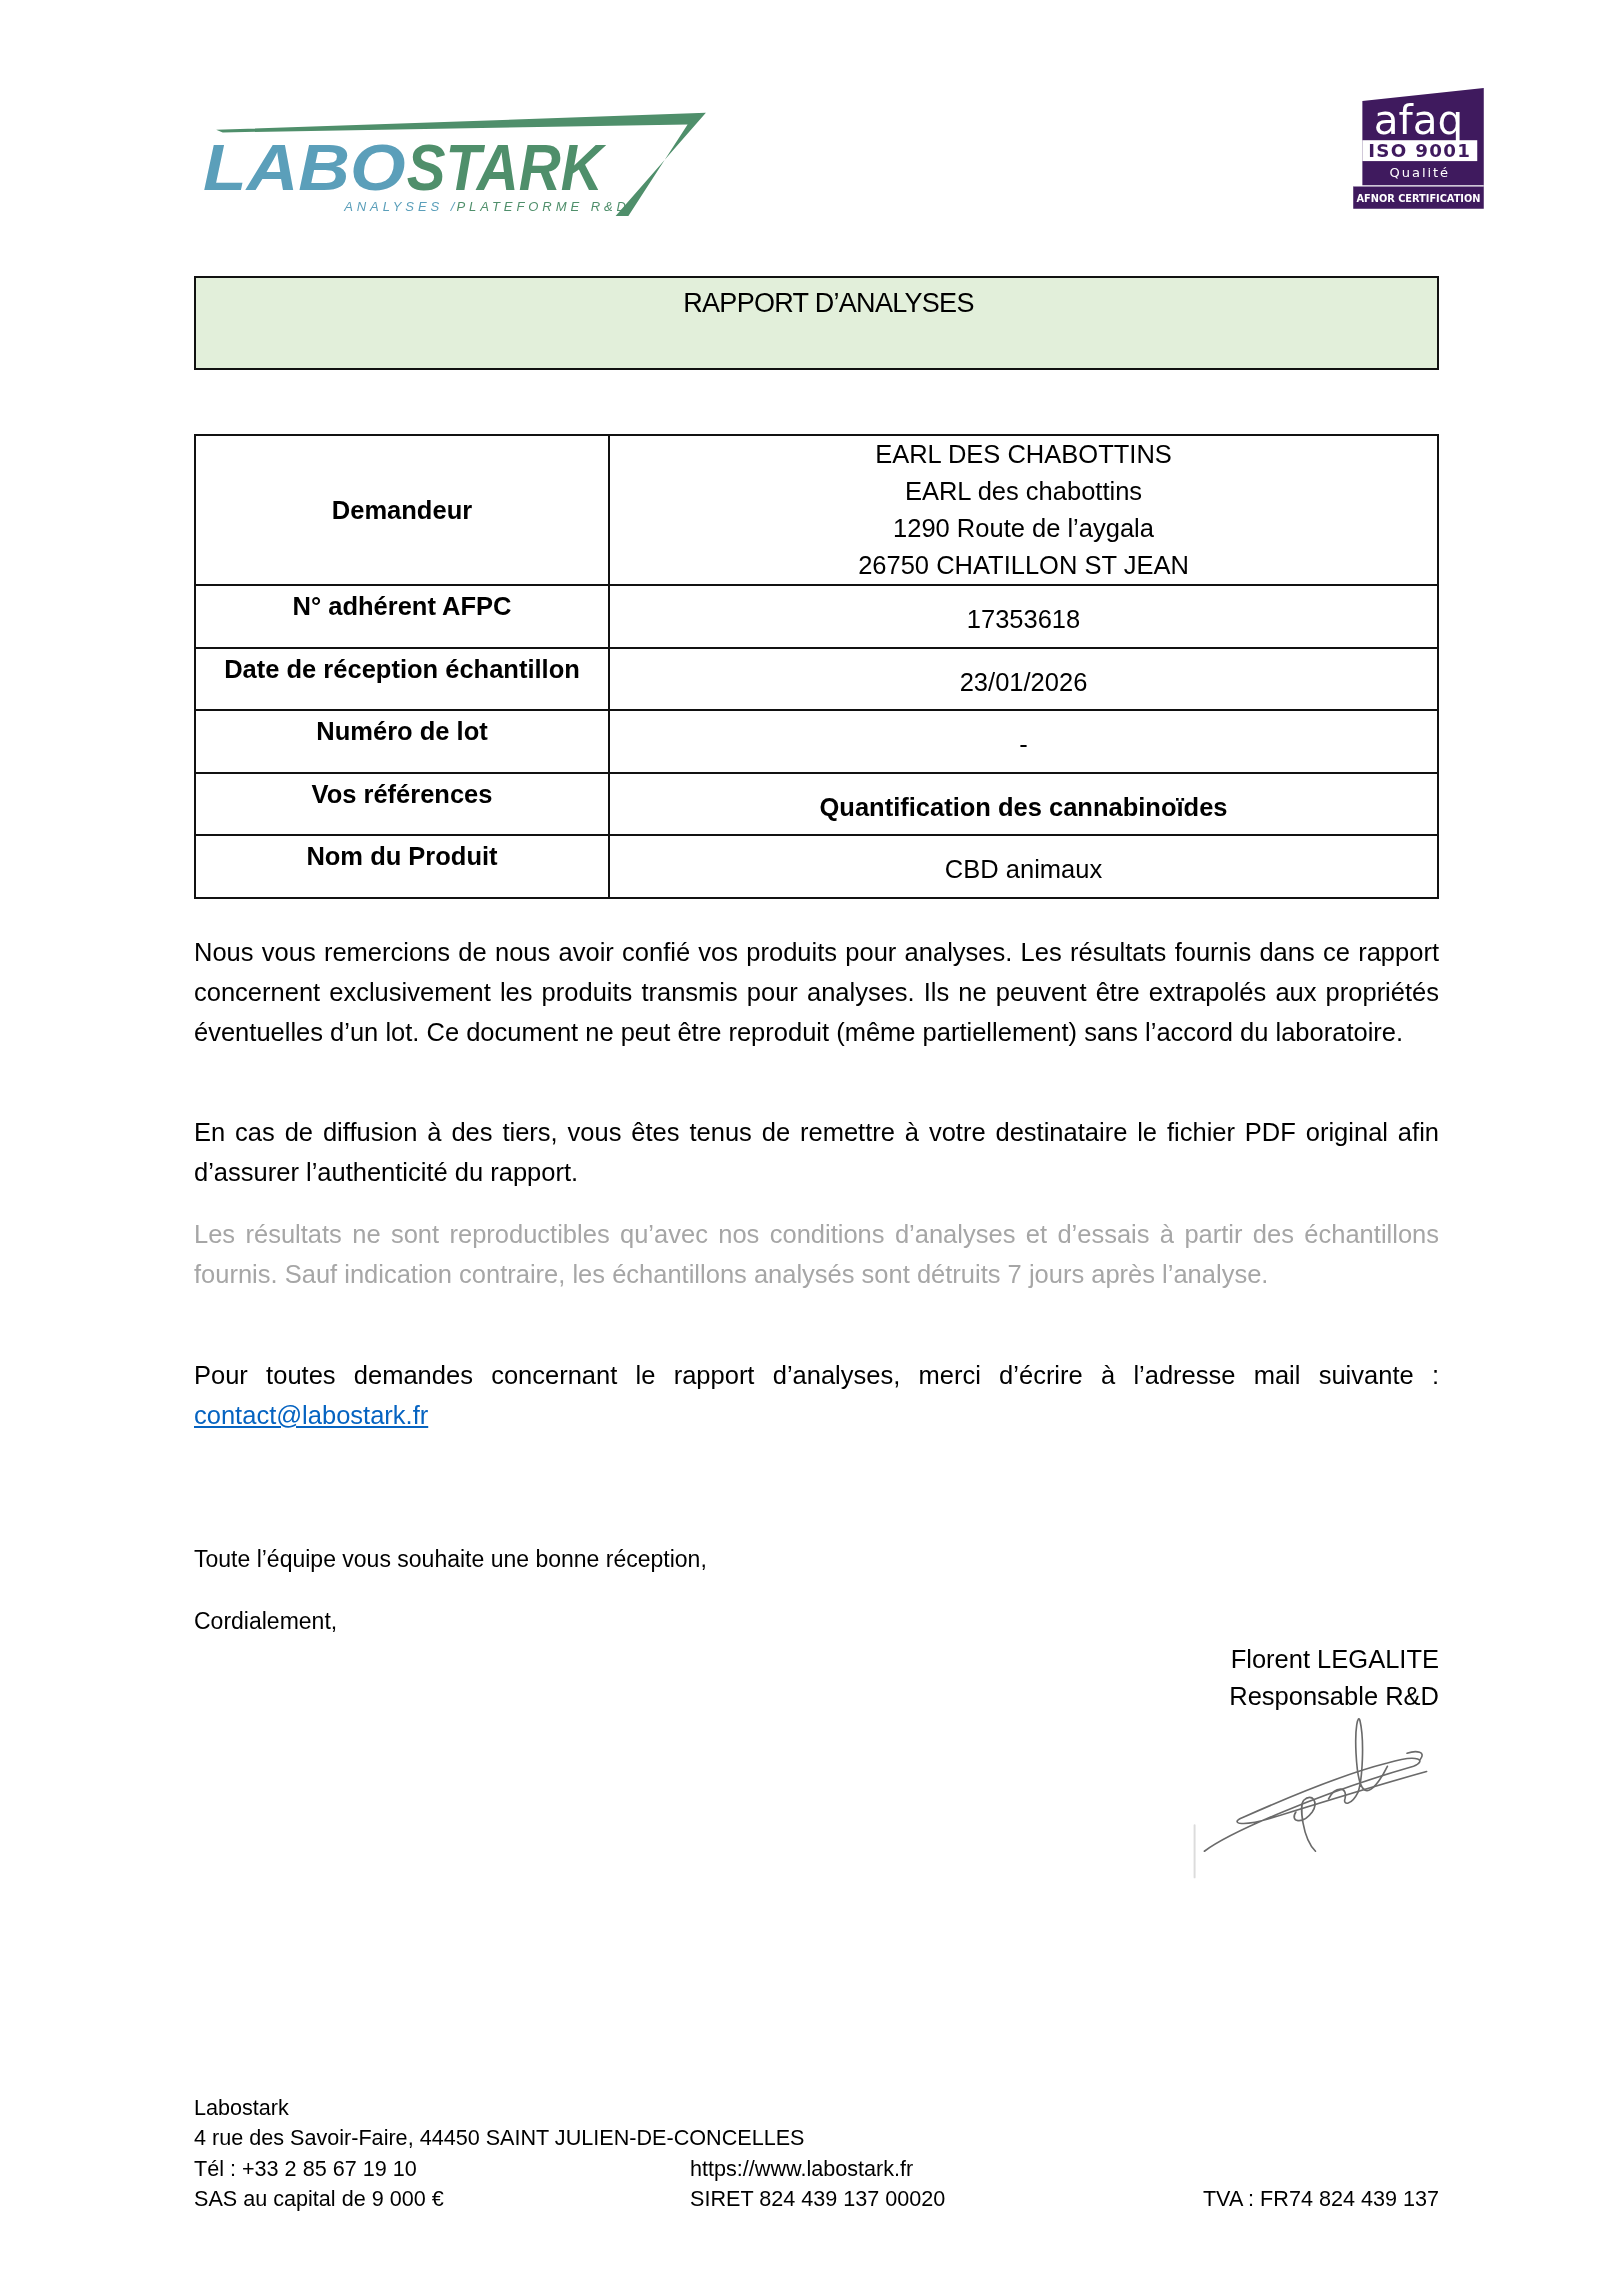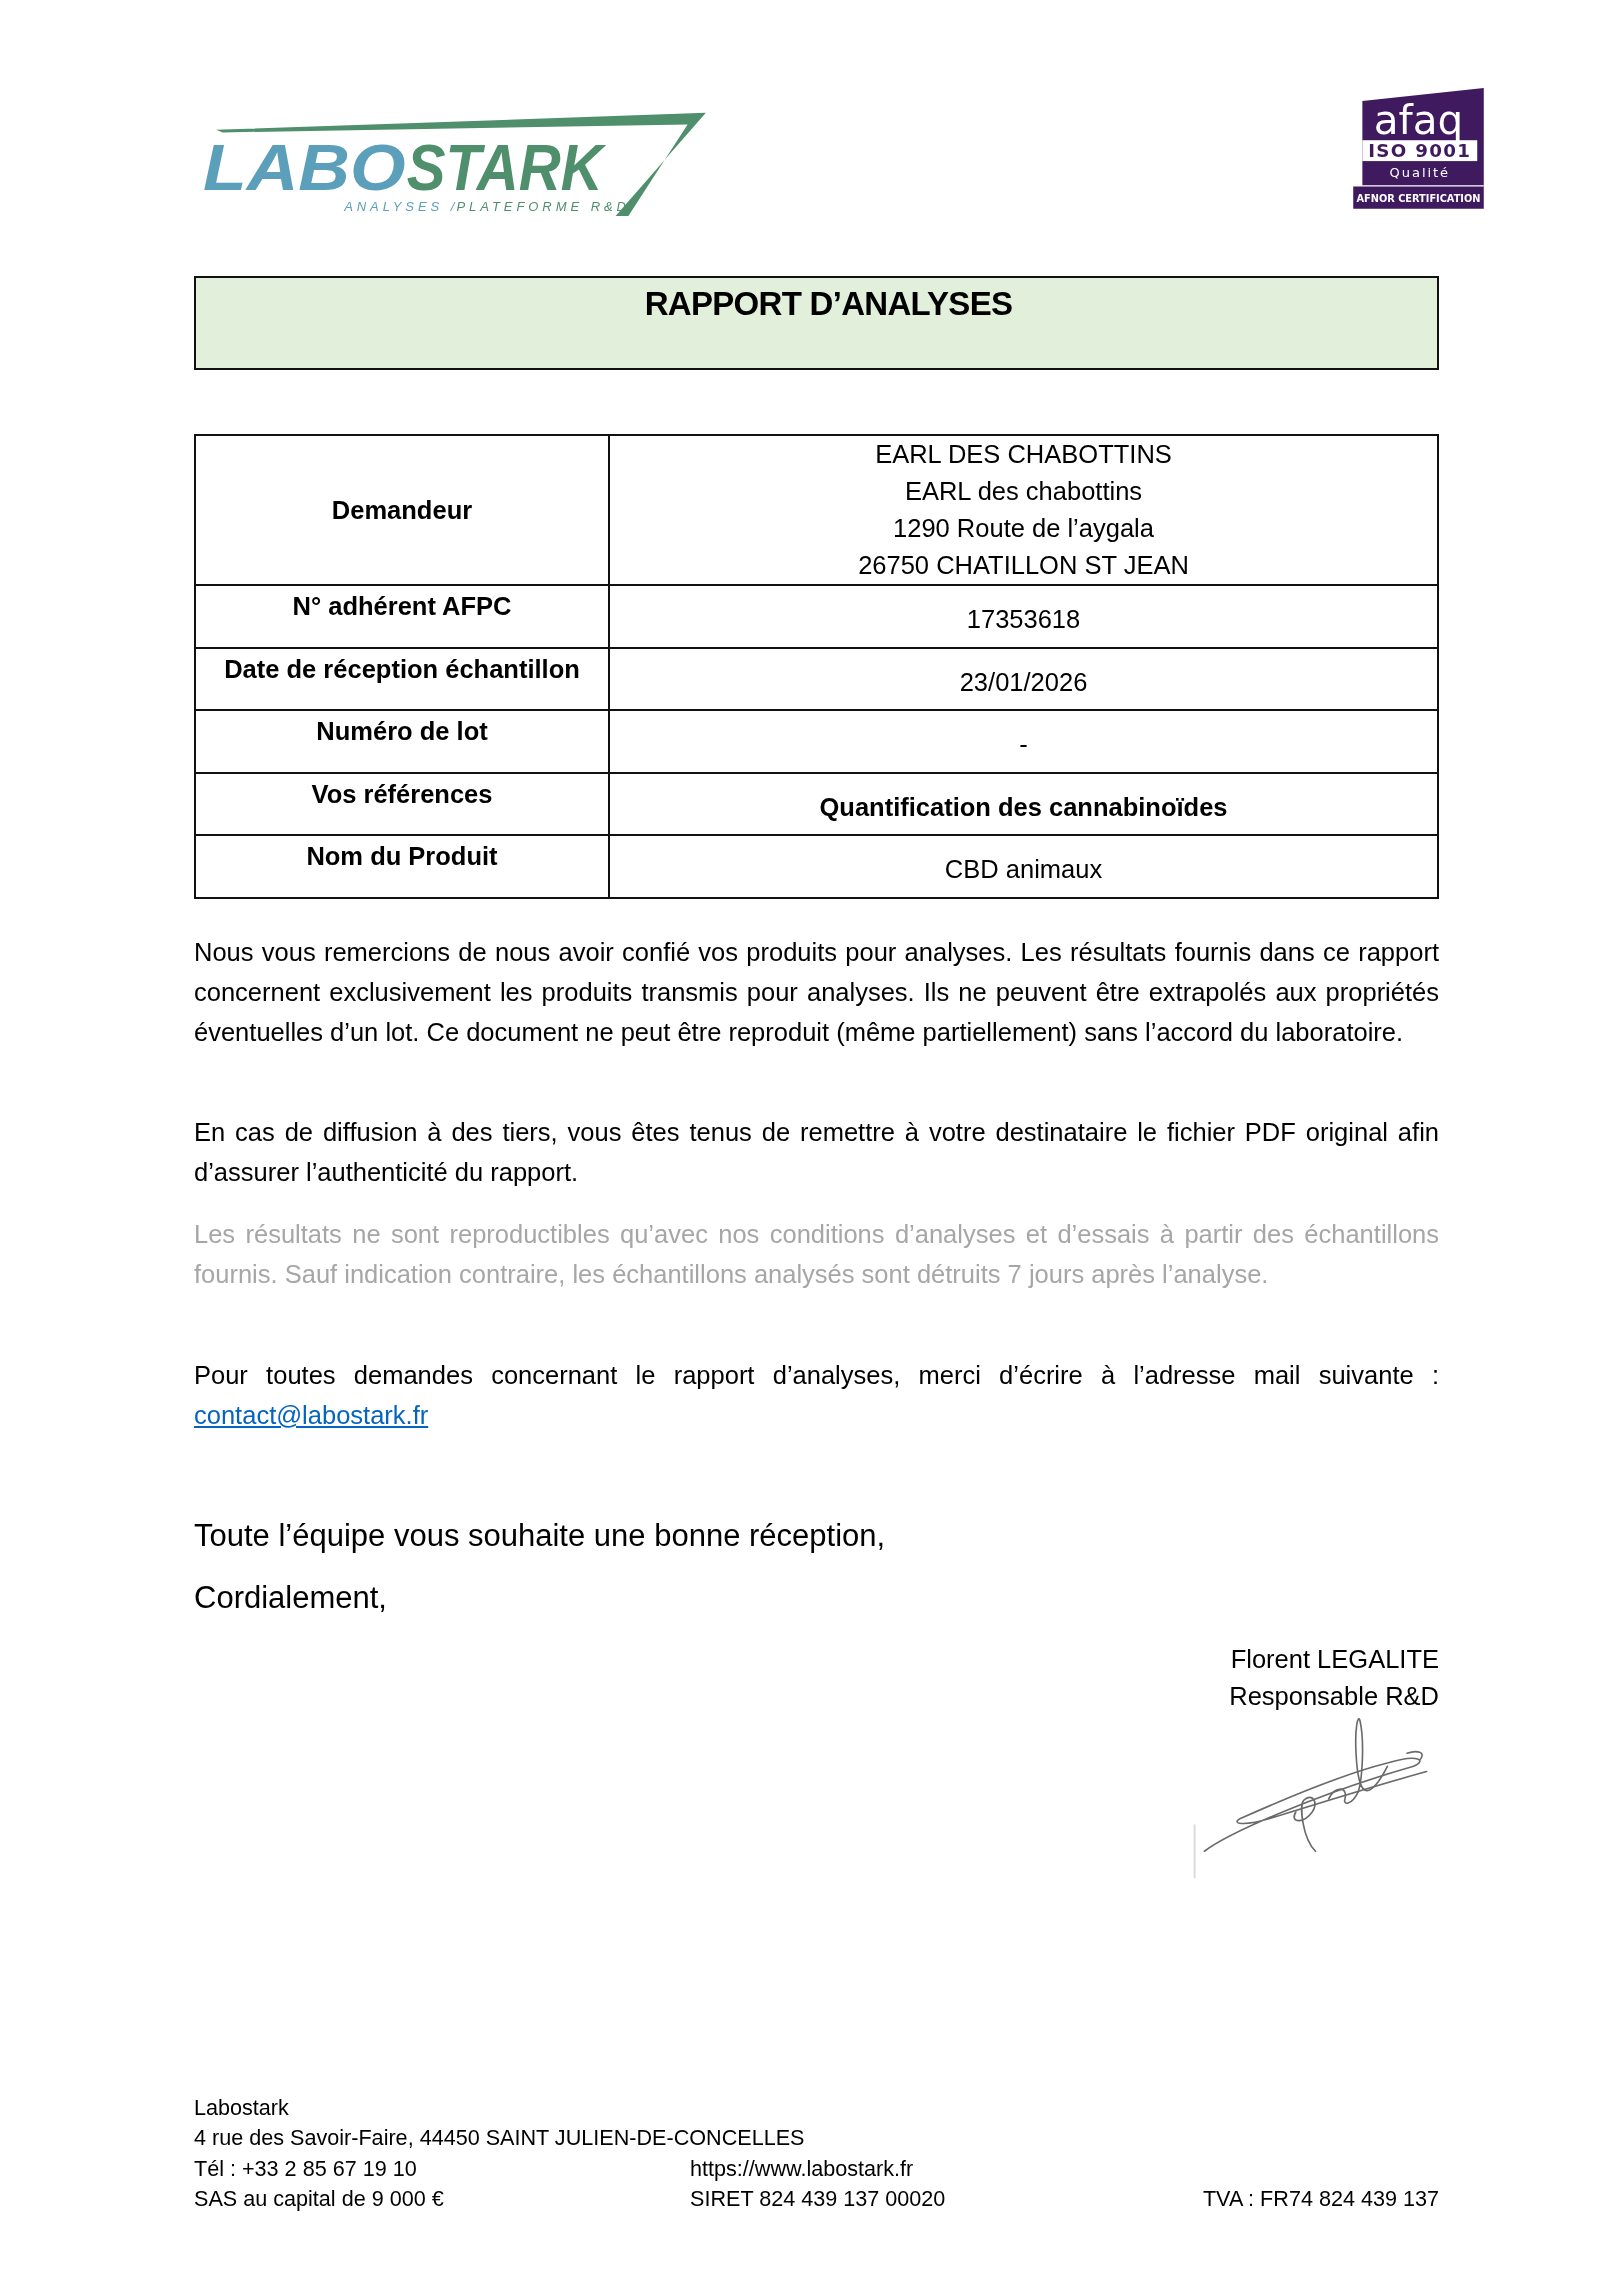--- a/index.html
+++ b/index.html
@@ -10,41 +10,41 @@
   
   .logo { left:196px; top:105px; width:517px; height:111px; }
   .logo svg { width:100%; height:100%; }
   .afaq { left:1353px; top:88px; width:131px; height:124px; }
   .afaq svg { width:100%; height:100%; }
 
   
   .titlebox { left:194px; top:276px; width:1245px; height:94px;
               background:#e2efda; border:2px solid #111; box-sizing:border-box;
               text-align:center; }
-  .titlebox .t1 { font-weight:bold; font-size:33px; line-height:33px; margin-top:8.5px; letter-spacing:-0.7px;padding-left:24px; }
+  .titlebox .t1 { font-weight:normal; font-size:27px; line-height:33px; margin-top:8.5px; letter-spacing:-0.7px;padding-left:24px; }
   .titlebox .t2 { font-size:33px; line-height:33px; margin-top:11.8px; letter-spacing:-0.7px; }
 
   
   table.info { position:absolute; left:194px; top:434px; width:1245px;
                border-collapse:collapse; table-layout:fixed; }
   table.info td { border:2px solid #111; font-size:25.5px; text-align:center; padding:0; }
   table.info td.k { width:412px; font-weight:bold; vertical-align:top; }
   table.info td.v { vertical-align:middle; }
   table.info tr.r0 td { height:146px; }
   table.info tr.r0 td.k { vertical-align:middle; }
   table.info tr.rn td { height:54px; }
   table.info tr.rn td.k { padding-top:6px; }
   table.info tr.rn td.v { padding-top:6.5px; }
   .addr div { line-height:37px; }
 
   
   .para { left:194px; width:1245px; font-size:25.5px; line-height:40px; text-align:justify; }
   .para.gray { color:#a6a6a6; }
   .para a { color:#0563c1; text-decoration:underline; }
-  .line { left:194px; font-size:31px; line-height:39px; }
+  .line { left:194px; font-size:23px; line-height:39px;margin-top:24px; }
 
   .sig { right:184px; text-align:right; font-size:25.5px; line-height:37px; }
   .signature { left:1191px; top:1714px; width:249px; height:183px; }
 
   
   .foot { font-size:21.6px; line-height:30px; }
 </style>
 </head>
 <body>
 

